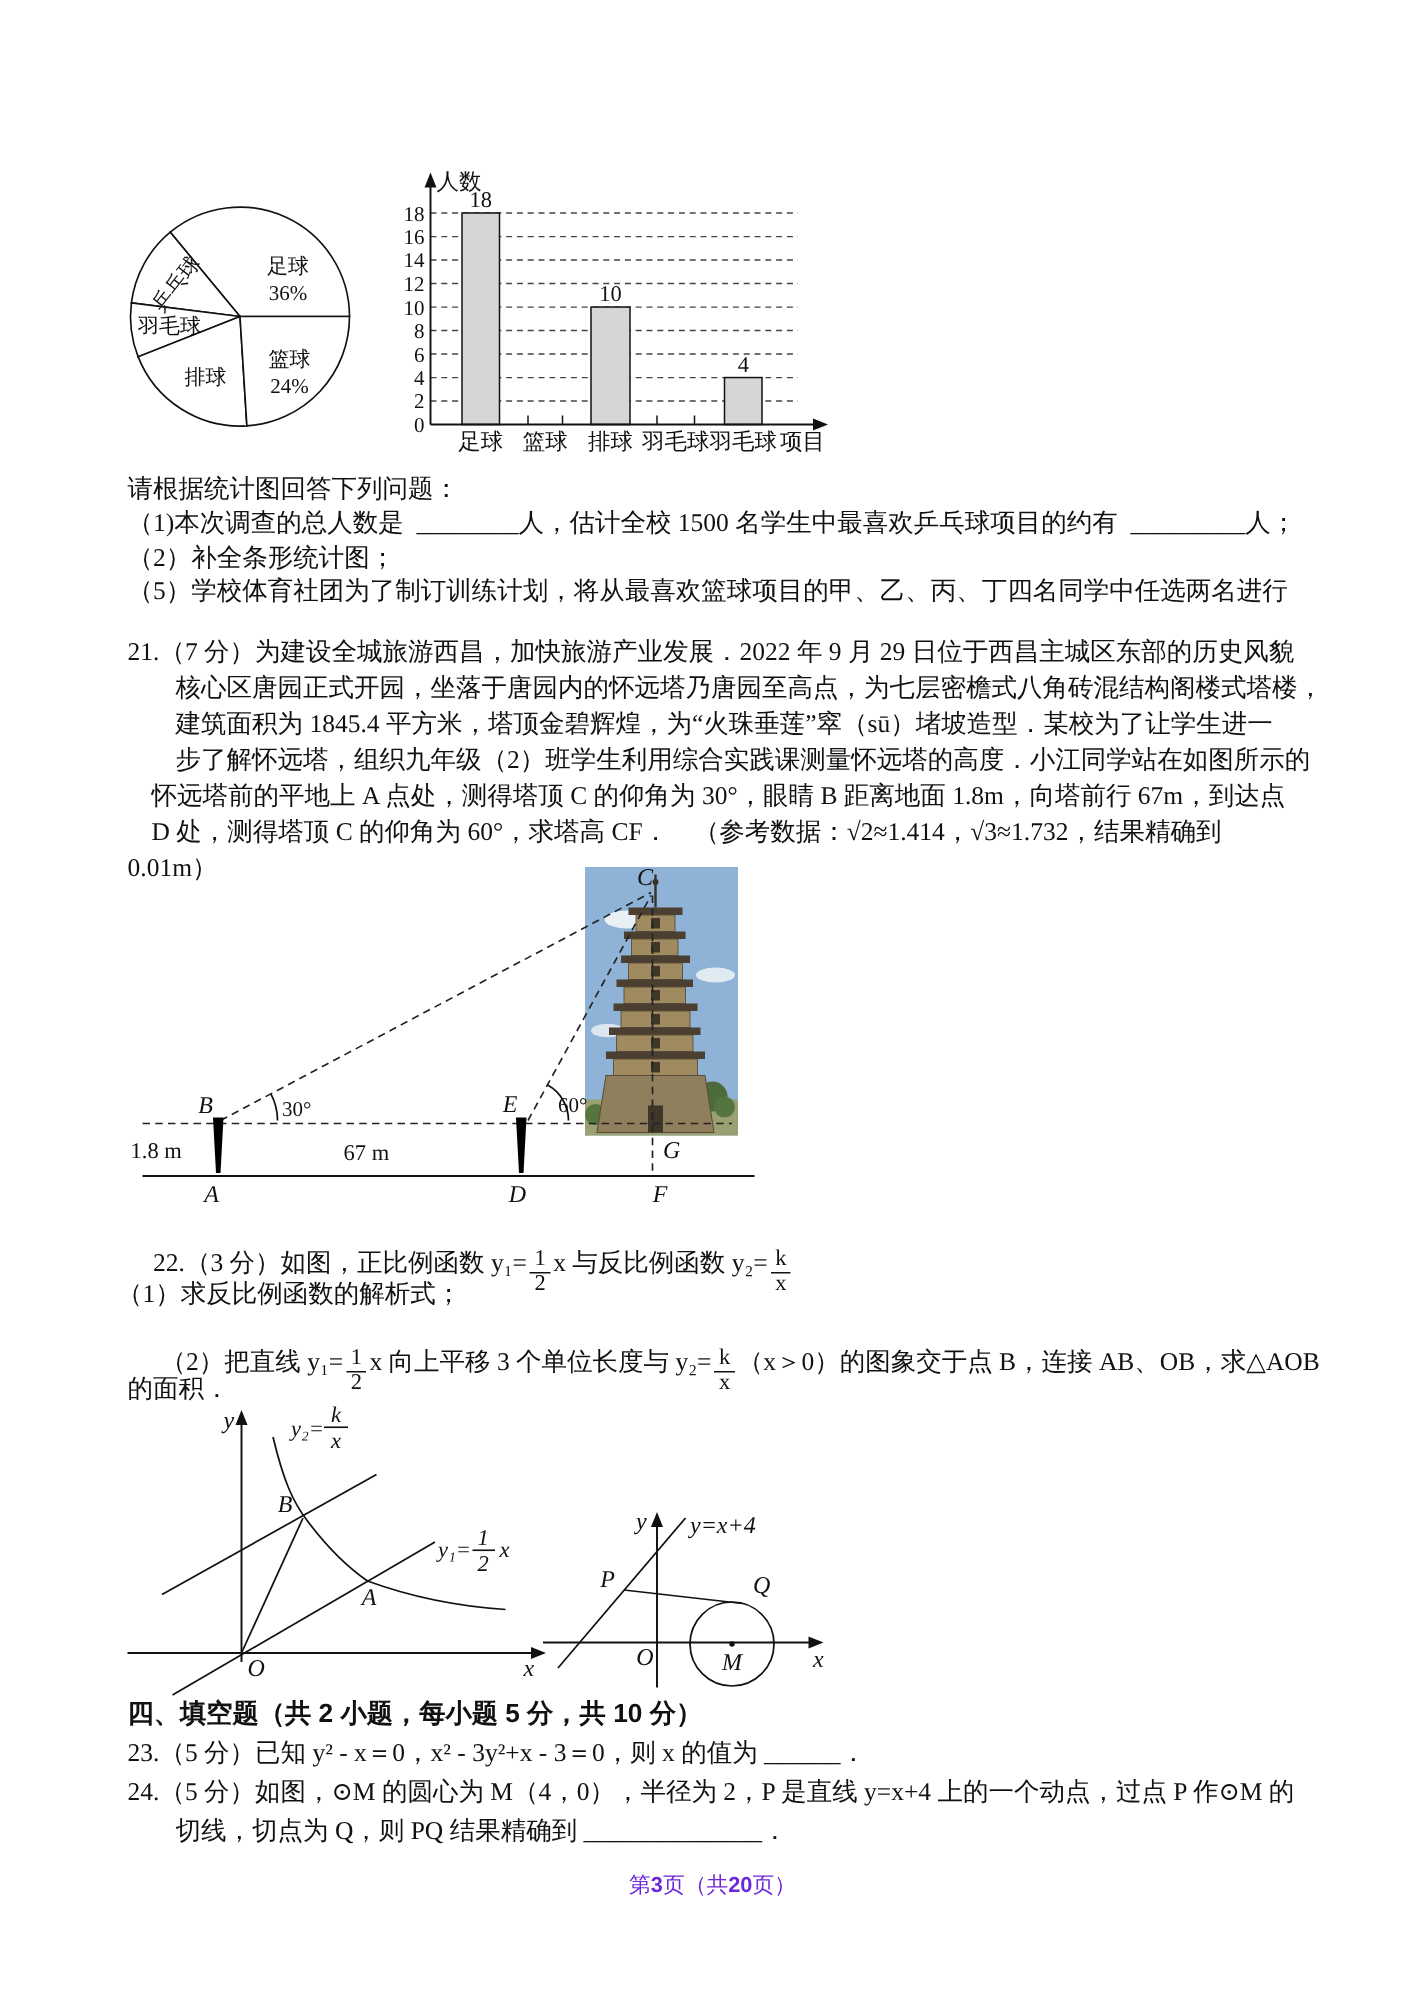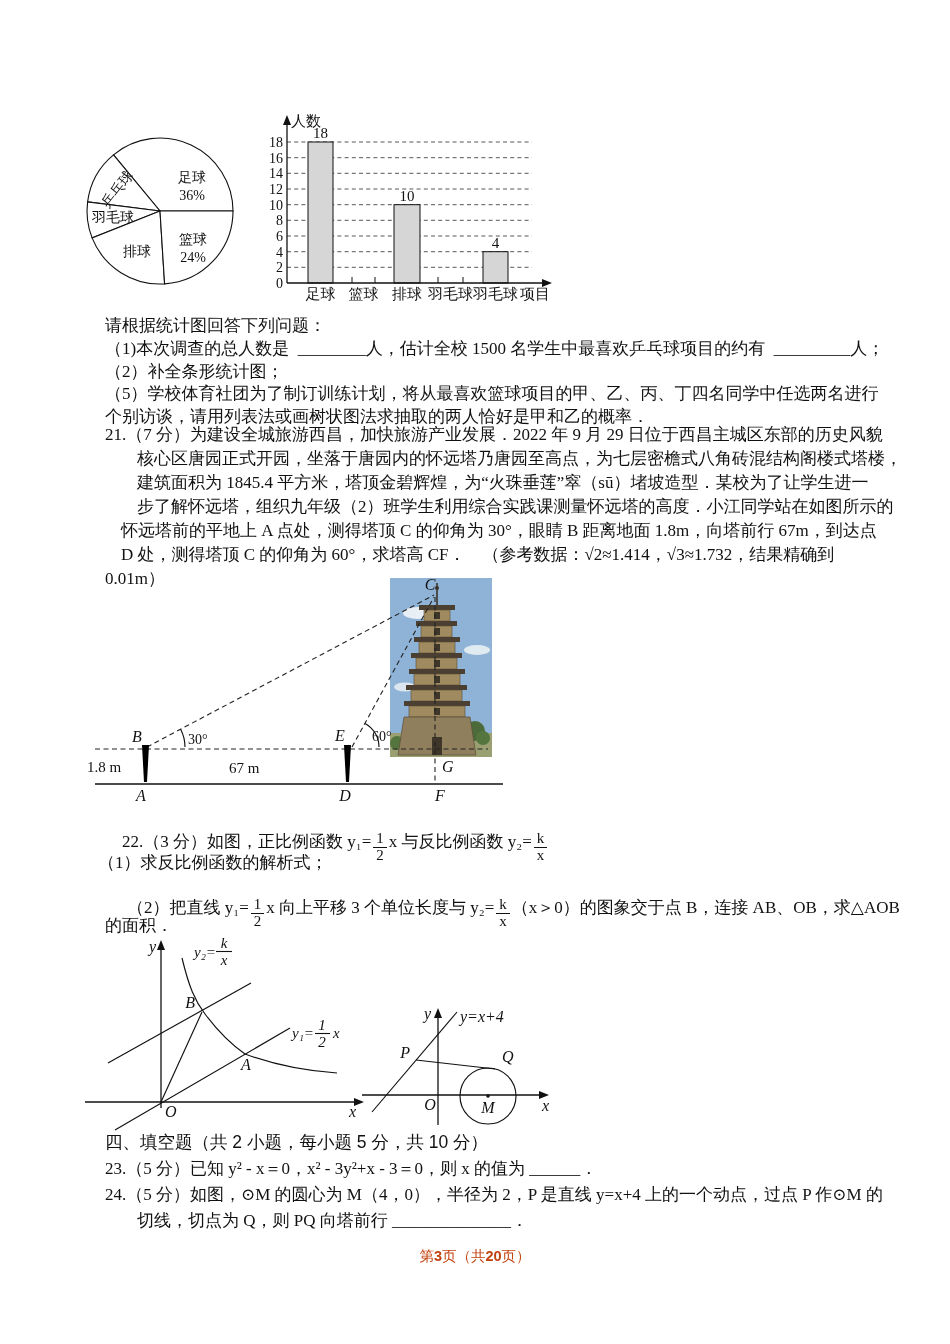--- a/index.html
+++ b/index.html
@@ -1,21 +1,21 @@
 <!DOCTYPE html>
 <html><head>
 <meta charset="utf-8">
 <style>
   html,body{margin:0;padding:0;background:#fff;}
   .page{position:relative;width:950px;height:1344px;background:#ffffff;
         font-family:"Liberation Serif","DejaVu Serif",serif;color:#111;font-size:17px;overflow:hidden;}
-  .t{position:absolute;white-space:pre;line-height:1.25;margin-left:20px;}
-  .heading{font-family:"Liberation Sans","DejaVu Sans",sans-serif;font-weight:normal;font-size:17.5px;text-align:center;}
+  .t{position:absolute;white-space:pre;line-height:1.25;}
+  .heading{font-family:"Liberation Sans","DejaVu Sans",sans-serif;font-weight:bold;font-size:17.5px;text-align:center;}
   .footer{position:absolute;left:0;top:1247px;width:950px;text-align:center;
-          font-family:"Liberation Sans","DejaVu Sans",sans-serif;font-size:14.5px;color:#c2410c;}
+          font-family:"Liberation Sans","DejaVu Sans",sans-serif;font-size:14.5px;color:#6d28d9;}
   .footer .num{font-weight:bold;}
   svg.fig{position:absolute;overflow:visible;}
   .frac{display:inline-block;vertical-align:-0.85em;text-align:center;line-height:1.05;
         font-size:15px;margin:0 2px;}
   .frac .num{display:block;padding:0 3px;border-bottom:1.3px solid #111;}
   .frac .den{display:block;padding:0 3px;}
   
   .ctx{font-family:"Liberation Serif","DejaVu Serif",serif;fill:#111;}
   .grid{stroke:#444;stroke-width:0.9;stroke-dasharray:4 3.2;fill:none;}
   .ax{stroke:#111;stroke-width:1.3;fill:none;}
@@ -90,21 +90,20 @@
       <line class="ax" x1="17" y1="171" x2="17" y2="10"></line>
       <polygon points="17,3 13,13 21,13" fill="#111"></polygon>
       <line class="ax" x1="17" y1="171" x2="275" y2="171"></line>
       <polygon points="282,171 272,167 272,175" fill="#111"></polygon>
     </svg>
 
   <div class="t" style="left:85px;top:315px">请根据统计图回答下列问题：</div>
   <div class="t" style="left:85px;top:338px">（1)本次调查的总人数是  ________人，估计全校 1500 名学生中最喜欢乒乓球项目的约有  _________人；</div>
   <div class="t" style="left:85px;top:361px">（2）补全条形统计图；</div>
   <div class="t" style="left:85px;top:383px">（5）学校体育社团为了制订训练计划，将从最喜欢篮球项目的甲、乙、丙、丁四名同学中任选两名进行</div>
-  <div class="t" style="left:85px;top:406px">个别访谈，请用列表法或画树状图法求抽取的两人恰好是甲和乙的概率．</div>
 
   <div class="t" style="left:85px;top:424px">21.（7 分）为建设全城旅游西昌，加快旅游产业发展．2022 年 9 月 29 日位于西昌主城区东部的历史风貌</div>
   <div class="t" style="left:117px;top:448px">核心区唐园正式开园，坐落于唐园内的怀远塔乃唐园至高点，为七层密檐式八角砖混结构阁楼式塔楼，</div>
   <div class="t" style="left:117px;top:472px">建筑面积为 1845.4 平方米，塔顶金碧辉煌，为“火珠垂莲”窣（sū）堵坡造型．某校为了让学生进一</div>
   <div class="t" style="left:117px;top:496px">步了解怀远塔，组织九年级（2）班学生利用综合实践课测量怀远塔的高度．小江同学站在如图所示的</div>
   <div class="t" style="left:101px;top:520px">怀远塔前的平地上 A 点处，测得塔顶 C 的仰角为 30°，眼睛 B 距离地面 1.8m，向塔前行 67m，到达点</div>
   <div class="t" style="left:101px;top:544px">D 处，测得塔顶 C 的仰角为 60°，求塔高 CF．　（参考数据：√2≈1.414，√3≈1.732，结果精确到</div>
   <div class="t" style="left:85px;top:568px">0.01m）</div>
 
   <svg class="fig" style="left:85px;top:575px" width="430" height="235" viewBox="0 0 430 235">
@@ -225,19 +224,19 @@
     <text class="lbl" x="68" y="105" text-anchor="middle">O</text>
     <text class="lbl" x="48" y="53" text-anchor="end">P</text>
     <text class="lbl" x="140" y="57">Q</text>
     <text class="lbl" x="126" y="108" text-anchor="middle">M</text>
     <text class="lbl" x="98" y="17">y=x+4</text>
   </svg>
 
   <div class="t heading" style="left:85px;top:1132px">四、填空题（共 2 小题，每小题 5 分，共 10 分）</div>
   <div class="t" style="left:85px;top:1158px">23.（5 分）已知 y² - x＝0，x² - 3y²+x - 3＝0，则 x 的值为 ______．</div>
   <div class="t" style="left:85px;top:1184px">24.（5 分）如图，⊙M 的圆心为 M（4，0），半径为 2，P 是直线 y=x+4 上的一个动点，过点 P 作⊙M 的</div>
-  <div class="t" style="left:117px;top:1210px">切线，切点为 Q，则 PQ 向塔前行 ______________．</div>
+  <div class="t" style="left:117px;top:1210px">切线，切点为 Q，则 PQ 结果精确到 ______________．</div>
 
   <div class="footer">
     <span>第</span><span class="num">3</span><span>页（共</span><span class="num">20</span><span>页）</span>
   </div>
 
 </div>
 
 </body></html>

